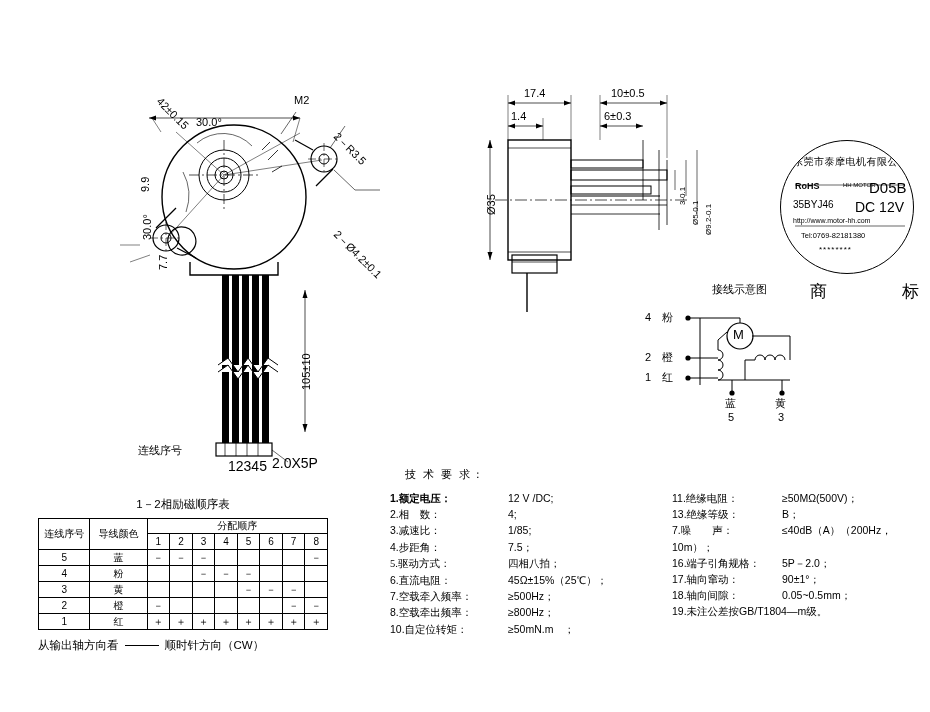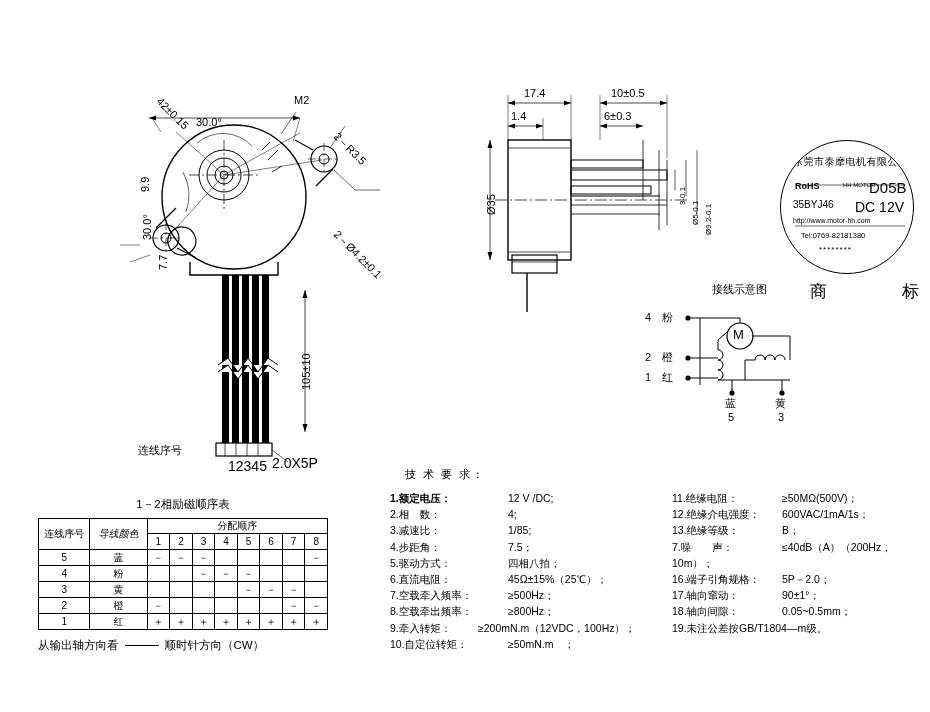--- a/index.html
+++ b/index.html
@@ -282,21 +282,21 @@
   <div class="lc-txt" style="left:38px; top:104px; font-size:8px; letter-spacing:1px;">********</div>
 </div>
 <div class="lbl" style="left:810px; top:283px; font-size:17px; letter-spacing:6px;">商　　　标</div>
 
 <div style="position:absolute; left:38px; top:497px;">
   <div style="text-align:center; font-size:11.5px; width:290px;">1－2相励磁顺序表</div>
   <table class="grid" style="margin-top:6px; width:290px;">
     <tbody>
         <tr>
       <td rowspan="2" style="width:52px; height:17px;margin-top:16px;">连线序号</td>
-      <td rowspan="2" style="width:58px;font-style:italic;">导线颜色</td>
+      <td rowspan="2" style="width:58px;">导线颜色</td>
       <td colspan="8">分配顺序</td>
     </tr>
     <tr>
       <td style="width:22px; height:15px;">1</td>
       <td style="width:22px;">2</td>
       <td style="width:22px;">3</td>
       <td style="width:22px;">4</td>
       <td style="width:22px;">5</td>
       <td style="width:22px;">6</td>
       <td style="width:22px;">7</td>
@@ -371,31 +371,29 @@
   </div>
 </div>
 
 <div style="position:absolute; left:405px; top:467px; font-size:11px; letter-spacing:2px;">技 术 要 求：</div>
 
 <div id="spec-left" style="left:390px; top:490px;">
   <span class="specrow"><span class="t" style="width:118px;font-weight:bold;">1.额定电压：</span><span class="v">12 V /DC;</span></span>
   <span class="specrow"><span class="t" style="width:118px;">2.相　数：</span><span class="v">4;</span></span>
   <span class="specrow"><span class="t" style="width:118px;">3.减速比：</span><span class="v">1/85;</span></span>
   <span class="specrow"><span class="t" style="width:118px;">4.步距角：</span><span class="v">7.5；</span></span>
-  <span class="specrow"><span class="t" style="width:118px;">5.驱动方式：</span><span class="v">四相八拍；</span></span>
+  <span class="specrow"><span class="t" style="width:118px;font-family:Liberation Serif, serif;">5.驱动方式：</span><span class="v">四相八拍；</span></span>
   <span class="specrow"><span class="t" style="width:118px;">6.直流电阻：</span><span class="v">45Ω±15%（25℃）；</span></span>
   <span class="specrow"><span class="t" style="width:118px;">7.空载牵入频率：</span><span class="v">≥500Hz；</span></span>
   <span class="specrow"><span class="t" style="width:118px;">8.空载牵出频率：</span><span class="v">≥800Hz；</span></span>
-  <span class="specrow"><span class="t" style="width:88px;">9.牵入转矩：</span><span class="v">≥200mN.m（12VDC，100Hz）；</span></span>
   <span class="specrow"><span class="t" style="width:118px;">10.自定位转矩：</span><span class="v">≥50mN.m　；</span></span>
 </div>
 
 <div id="spec-right" style="left:672px; top:490px;">
   <span class="specrow"><span class="t" style="width:110px;">11.绝缘电阻：</span><span class="v">≥50MΩ(500V)；</span></span>
-  <span class="specrow"><span class="t" style="width:110px;">12.绝缘介电强度：</span><span class="v">600VAC/1mA/1s；</span></span>
   <span class="specrow"><span class="t" style="width:110px;">13.绝缘等级：</span><span class="v">B；</span></span>
   <span class="specrow"><span class="t" style="width:110px;">7.噪　　声：</span><span class="v">≤40dB（A）（200Hz，</span></span>
   <span class="specrow"><span class="t" style="width:110px;">10m）；</span><span class="v"></span></span>
   <span class="specrow"><span class="t" style="width:110px;">16.端子引角规格：</span><span class="v">5P－2.0；</span></span>
   <span class="specrow"><span class="t" style="width:110px;">17.轴向窜动：</span><span class="v">90±1°；</span></span>
   <span class="specrow"><span class="t" style="width:110px;">18.轴向间隙：</span><span class="v">0.05~0.5mm；</span></span>
   <span class="specrow"><span class="t" style="width:230px;">19.未注公差按GB/T1804—m级。</span><span class="v"></span></span>
 </div>
 
 </body></html>

